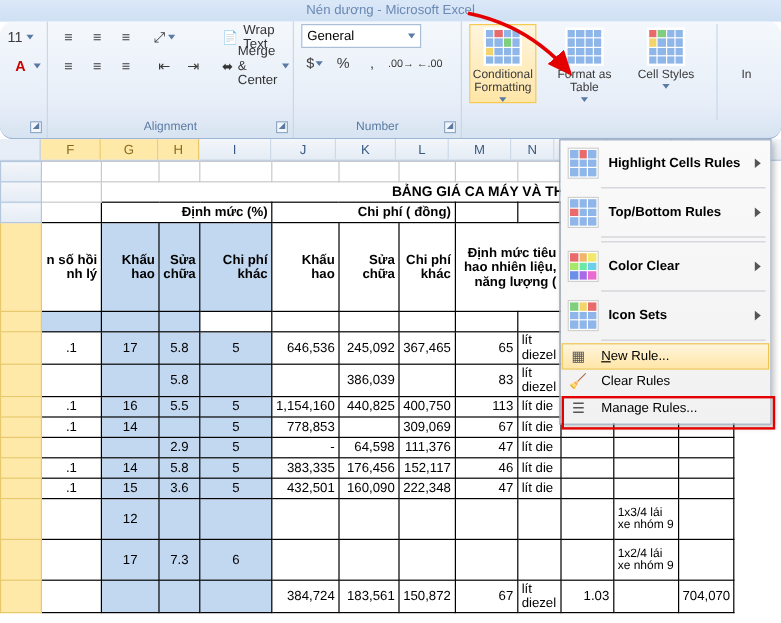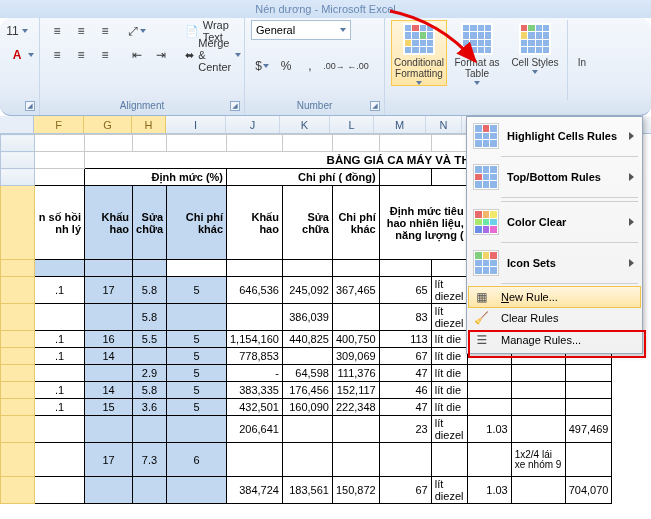--- a/index.html
+++ b/index.html
@@ -123,39 +123,39 @@
             <span>Merge &amp; Center</span>
             <span class="caret"></span>
           </div>
       </div>
     </div>
     <div class="label"><span>Alignment</span><div class="dlg">◢</div></div>
   </div>
 
   <div class="group" style="width:140px">
     <div class="body">
-      <div class="stack" style="gap:15px">
+      <div class="stack" style="gap:2px">
         <div class="numbox">
             <span>General</span>
             <span class="caret" style="margin-left:auto"></span>
           </div>
         <div class="hstack" style="gap:2px">
           <div class="smallbtn">$<span class="caret" style="margin-left:1px"></span></div>
           <div class="smallbtn">%</div>
           <div class="smallbtn">,</div>
           <div class="smallbtn" style="font-size:9px">.00→</div>
           <div class="smallbtn" style="font-size:9px">←.00</div>
         </div>
       </div>
     </div>
     <div class="label"><span>Number</span><div class="dlg">◢</div></div>
   </div>
 
   <div class="group" style="flex:1;border-right:none">
-    <div class="body" style="gap:2px">
+    <div class="body" style="gap:12px">
       <div class="bigbtn cfbtn">
         <div class="ico">
             <div class="cf-grid">
               <div></div>
               <div class="r"></div>
               <div></div>
               <div></div>
               <div></div>
               <div></div>
               <div class="g"></div>
@@ -424,34 +424,34 @@
           <td class="blk ctr sel-cell" style="">5</td>
           <td class="blk" style="">432,501</td>
           <td class="blk" style="">160,090</td>
           <td class="blk" style="">222,348</td>
           <td class="blk" style="">47</td>
           <td class="blk lft" style="">lít die</td>
           <td class="blk" style=""></td>
           <td class="blk lft" style="font-size:10px;line-height:10px;"></td>
           <td class="blk" style=""></td>
         </tr>
-        <tr style="">
+        <tr style="height:34px">
           <td class="rowhdr sel" style=""></td>
           <td class="blk ctr" style=""></td>
-          <td class="blk ctr sel-cell" style=""></td>
-          <td class="blk ctr sel-cell" style=""></td>
-          <td class="blk ctr sel-cell" style=""></td>
-          <td class="blk" style="">206,641</td>
-          <td class="blk" style=""></td>
-          <td class="blk" style=""></td>
-          <td class="blk" style="">23</td>
-          <td class="blk lft" style="">lít diezel</td>
-          <td class="blk" style="">1.03</td>
-          <td class="blk lft" style="font-size:10px;line-height:10px;"></td>
-          <td class="blk" style="">497,469</td>
+          <td class="blk ctr sel-cell" style="">12</td>
+          <td class="blk ctr sel-cell" style=""></td>
+          <td class="blk ctr sel-cell" style=""></td>
+          <td class="blk" style=""></td>
+          <td class="blk" style=""></td>
+          <td class="blk" style=""></td>
+          <td class="blk" style=""></td>
+          <td class="blk lft" style=""></td>
+          <td class="blk" style=""></td>
+          <td class="blk lft" style="font-size:10px;line-height:10px;">1x3/4 lái xe nhóm 9</td>
+          <td class="blk" style=""></td>
         </tr>
         <tr style="height:34px">
           <td class="rowhdr sel" style=""></td>
           <td class="blk ctr" style=""></td>
           <td class="blk ctr sel-cell" style="">17</td>
           <td class="blk ctr sel-cell" style="">7.3</td>
           <td class="blk ctr sel-cell" style="">6</td>
           <td class="blk" style=""></td>
           <td class="blk" style=""></td>
           <td class="blk" style=""></td>

